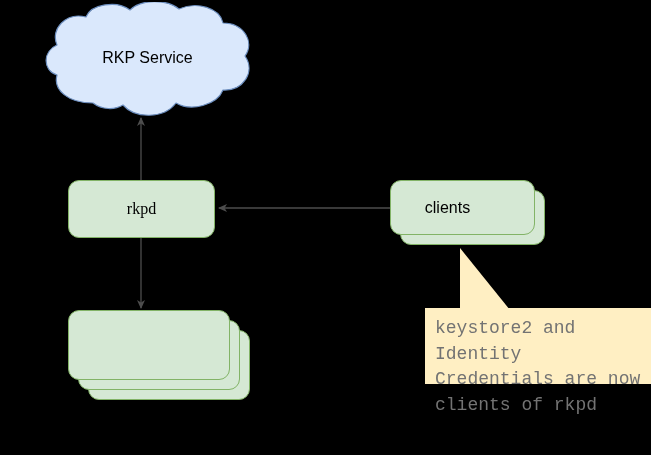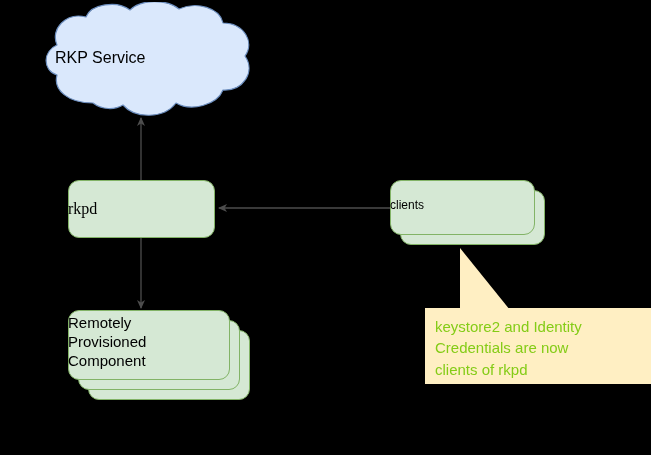--- a/index.html
+++ b/index.html
@@ -10,21 +10,21 @@
   #canvas {
     position: relative;
     width: 651px;
     height: 455px;
     background: #000000;
     overflow: hidden;
     font-family: "Liberation Sans", sans-serif;
   }
   .node-text {
     position: absolute;
-    text-align: left;
+    text-align: center;
     color: #000000;
     line-height: 1.28;
     white-space: pre-line;
     pointer-events: none;
   }
   
   #cloud-shape {
     position: absolute;
     left: 40px;
     top: 2px;
@@ -69,21 +69,21 @@
   #clients-layer-1 {
     left: 390px;
     top: 180px;
     width: 145px;
     height: 55px;
   }
   #clients-label {
     left: 390px;
     top: 198px;
     width: 115px;
-    font-size: 12px;
+    font-size: 16px;
   }
   
   #rpc-layer-3 {
     left: 88px;
     top: 330px;
     width: 162px;
     height: 70px;
   }
   #rpc-layer-2 {
     left: 78px;
@@ -118,25 +118,26 @@
     width: 226px;
     height: 76px;
     background: #ffefc3;
     box-sizing: border-box;
   }
   #callout-text {
     position: absolute;
     left: 435px;
     top: 316px;
     width: 210px;
-    font-size: 15px;
+    font-size: 18px;
     line-height: 1.42;
-    color: #84cc16;
+    color: #737373;
     text-align: left;
     white-space: pre-line;
+    font-family: Liberation Mono, monospace;
   }
   
   .arrow-svg {
     position: absolute;
     overflow: visible;
     pointer-events: none;
   }
   #arrow-rkpd-to-cloud { left: 0; top: 0; width: 651px; height: 455px; }
 </style>
 </head>
@@ -183,23 +184,20 @@
   <div class="rbox" id="rkpd-box"></div>
   <div class="node-text" id="rkpd-label">rkpd</div>
 
   <div class="rbox" id="clients-layer-2"></div>
   <div class="rbox" id="clients-layer-1"></div>
   <div class="node-text" id="clients-label">clients</div>
 
   <div class="rbox" id="rpc-layer-3"></div>
   <div class="rbox" id="rpc-layer-2"></div>
   <div class="rbox" id="rpc-layer-1"></div>
-  <div class="node-text" id="rpc-label">Remotely
-Provisioned
-Component</div>
 
   <svg id="callout-tail" viewBox="0 0 60 64" xmlns="http://www.w3.org/2000/svg">
     <path d="M 5 0 L 55 62 L 5 62 Z" fill="#ffefc3"></path>
   </svg>
   <div id="callout-box"></div>
   <div id="callout-text">keystore2 and Identity
 Credentials are now
 clients of rkpd</div>
 
 </div>

